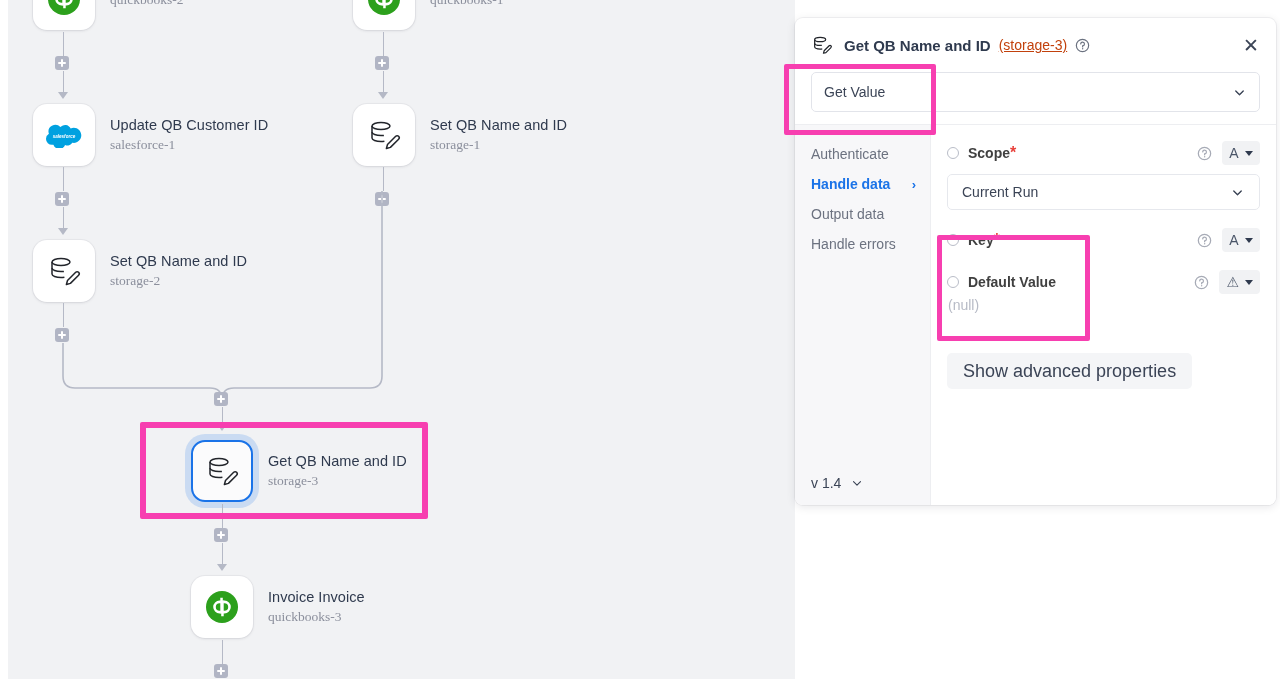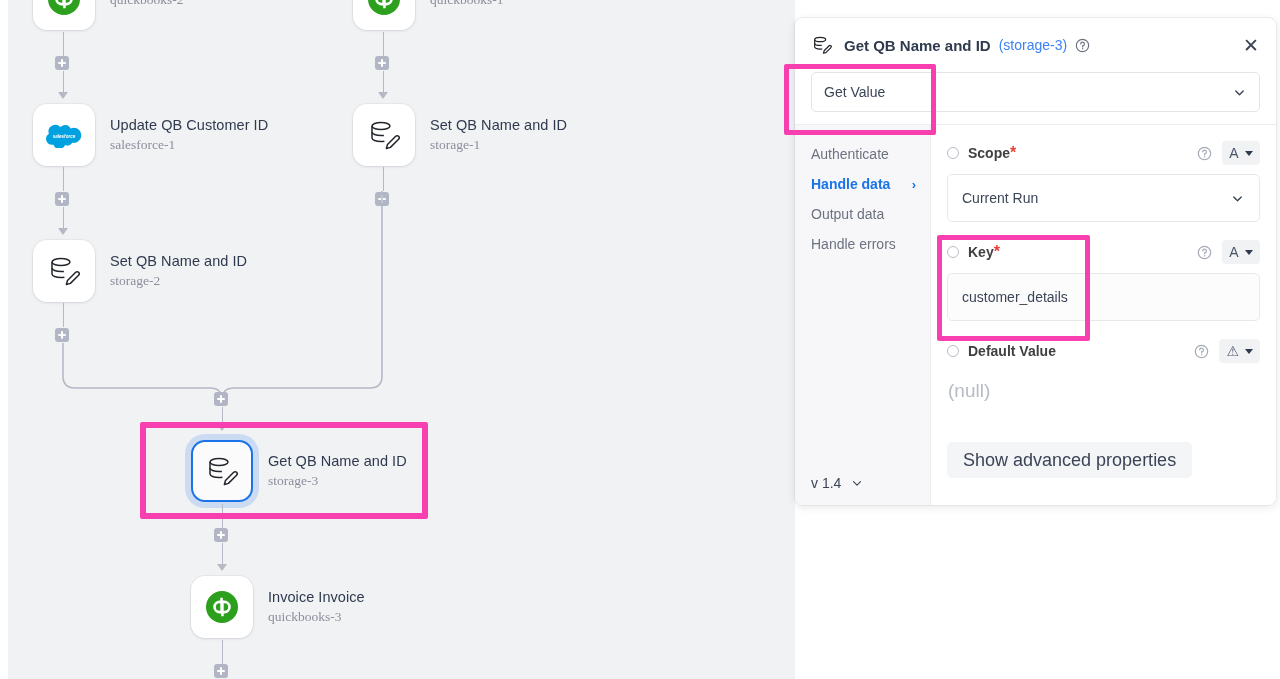--- a/index.html
+++ b/index.html
@@ -73,21 +73,21 @@
     background: #ffffff; border-radius: 8px;
     box-shadow: 0 2px 10px rgba(16,24,40,.10), 0 0 0 1px rgba(16,24,40,.05);
     overflow: hidden;
   }
   .panel-head {
     position: relative; height: 54px; display: flex; align-items: center;
     padding: 0 16px;
   }
   .panel-head .icon { margin-right: 11px; display: flex; }
   .panel-title { font-size: 15px; font-weight: bold; color: #2f3a4e; }
-  .panel-sub { font-size: 14px; color: #3b82f6; margin-left: 8px; }
+  .panel-sub { font-size: 14px; color: #c2410c; margin-left: 8px; text-decoration: underline; }
   .help-ico { margin-left: 8px; display: flex; cursor: pointer; }
   .close-x {
     position: absolute; right: 14px; top: 16px; width: 22px; height: 22px;
     display: flex; align-items: center; justify-content: center;
     font-size: 19px; color: #3b4456; cursor: pointer; line-height: 1;
   }
 
   .type-row { padding: 0 16px 12px 16px; }
   .type-select {
     height: 40px; border: 1px solid #e2e4ea; border-radius: 5px;
@@ -128,27 +128,27 @@
   .qmark { margin-right: 10px; display: flex; cursor: pointer; }
   .typebtn {
     background: #f1f2f4; border-radius: 4px; height: 24px; min-width: 38px;
     display: flex; align-items: center; justify-content: center; gap: 6px;
     padding: 0 7px; cursor: pointer;
   }
   .typebtn .glyph { font-size: 14px; color: #4a5568; line-height: 1; }
   .caret { width: 0; height: 0; border-left: 4px solid transparent;
            border-right: 4px solid transparent; border-top: 5px solid #2f3a4e; }
   .input-box {
-    margin-top: 9px; height: 48px; border: 1px solid #e6e8ed; border-radius: 5px;
+    margin-top: 9px; height: 36px; border: 1px solid #e6e8ed; border-radius: 5px;
     display: flex; align-items: center; padding: 16px 14px; font-size: 14px;
     color: #3b4456; background: #fff; justify-content: space-between; cursor: text;
   }
   .input-box.select { cursor: pointer; }
   .input-box.key-box { background: #fcfcfd; }
-  .null-val { font-size: 19px; color: #b7bbc6; margin-top: 17px; padding-left: 1px; }
+  .null-val { font-size: 14px; color: #b7bbc6; margin-top: 3px; padding-left: 1px; }
   .adv-btn {
     margin-top: 22px; background: #f4f5f7; border-radius: 5px; height: 36px;
     display: inline-flex; align-items: center; padding: 0 16px;
     font-size: 18px; color: #3b4456; cursor: pointer; border: none;
     font-family: "Liberation Sans", sans-serif;
   }
   .chev-svg { color: #3b4456; }
 </style>
 </head>
 <body>
@@ -388,23 +388,20 @@
                 <circle cx="10" cy="10" r="8.2"></circle>
                 <path d="M7.6 7.8a2.5 2.5 0 1 1 2.6 2.7v1.3" stroke-linecap="round"></path>
                 <circle cx="10.2" cy="14.4" r=".95" fill="#a7abb6" stroke="none"></circle>
               </svg>
             </span>
             <span class="typebtn">
               <span class="glyph">A</span>
               <span class="caret"></span>
             </span>
           </div>
-          <div class="input-box key-box">
-            <span>customer_details</span>
-          </div>
         </div>
 
         
         <div class="field">
           <div class="field-head">
             <span class="radio"></span>
             <span class="field-label">Default Value</span>
             <span class="spacer"></span>
             <span class="qmark">
               <svg width="15" height="15" viewBox="0 0 20 20" fill="none" stroke="#a7abb6" stroke-width="1.7">

